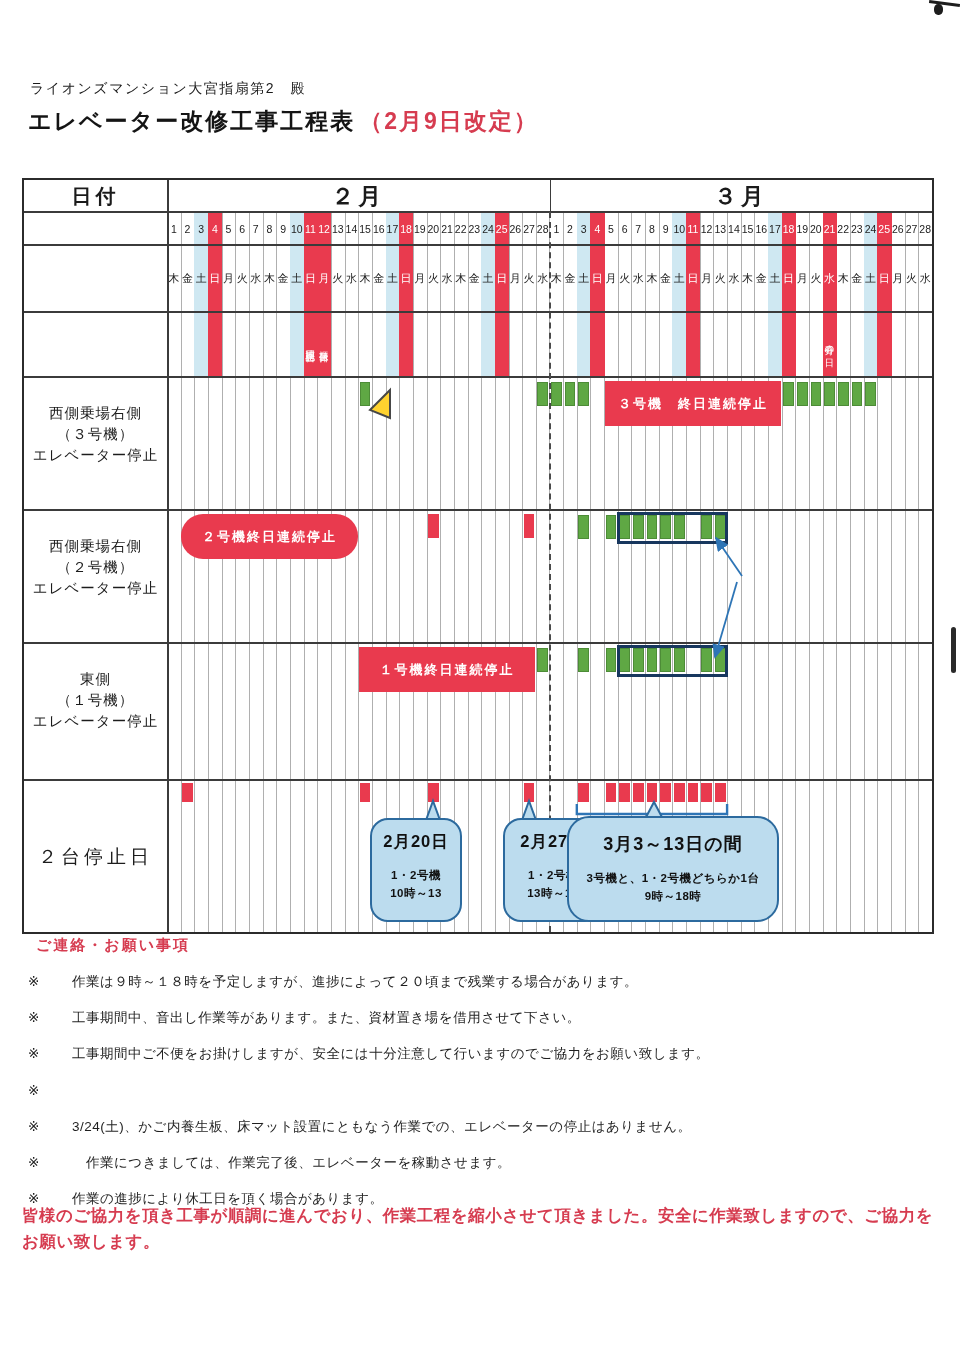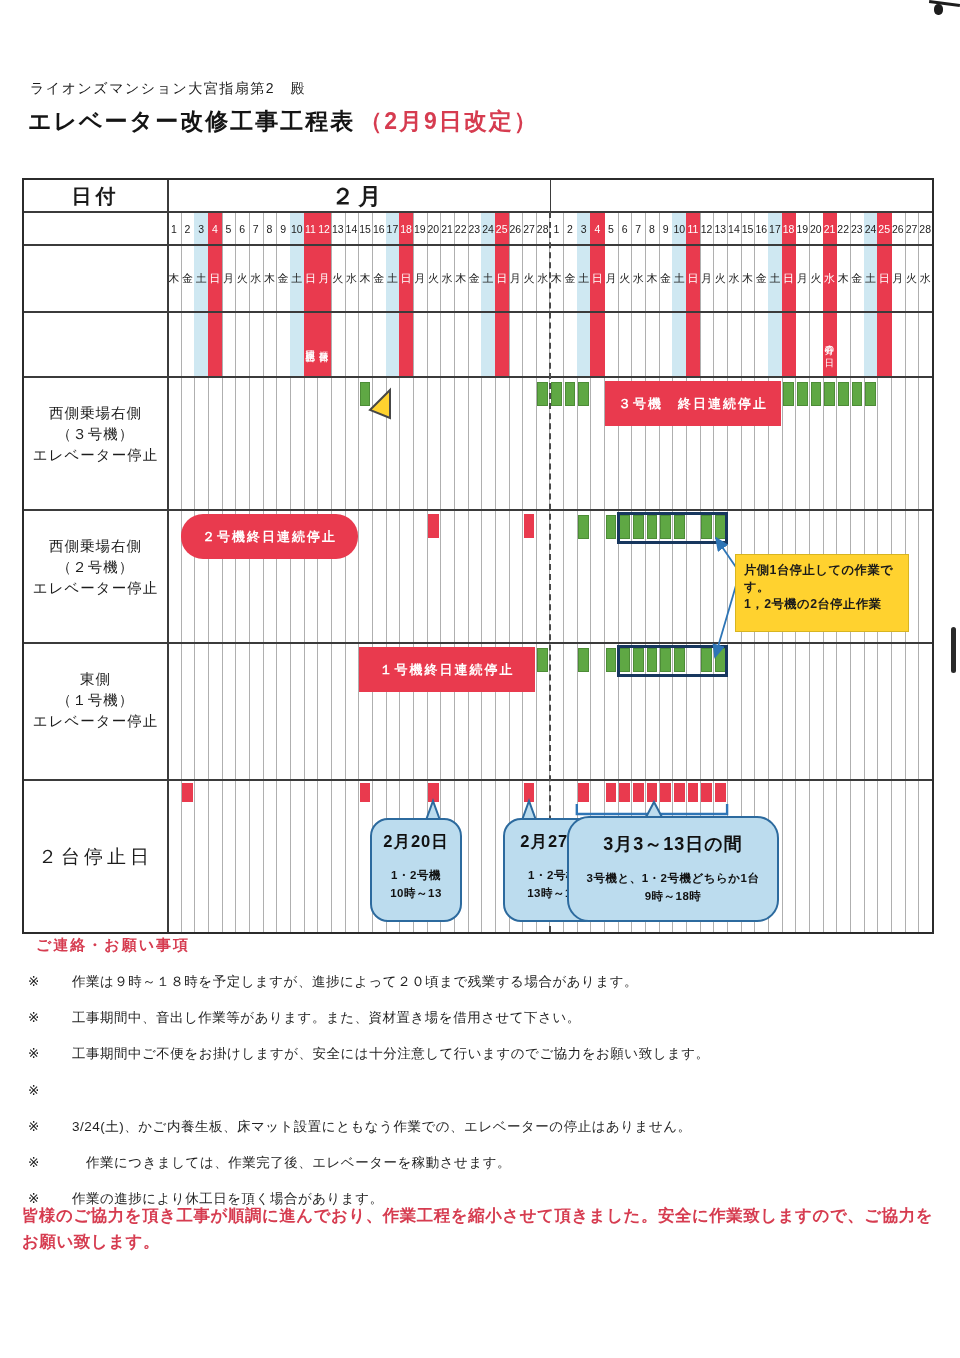--- a/index.html
+++ b/index.html
@@ -70,20 +70,21 @@
     <path d="M552.8214285714287,624 L552.8214285714287,634 L622.9553571428572,634 L627.9553571428572,641 L632.9553571428572,634 L703.0892857142858,634 L703.0892857142858,624" fill="none" stroke="#2e75b6" stroke-width="2.4"></path>
         <polygon points="346,230 366,210 366,238" fill="#ffd22f" stroke="#474747" stroke-width="2"></polygon>
         <line x1="718" y1="396" x2="692" y2="358" stroke="#2e75b6" stroke-width="1.8" marker-end="url(#ah)"></line>
         <line x1="713" y1="402" x2="691" y2="477" stroke="#2e75b6" stroke-width="1.8" marker-end="url(#ah)"></line>
         <polygon points="401,643 417,643 409,621" fill="#bcdcee" stroke="#2c6a9e" stroke-width="2"></polygon>
         <polygon points="497,643 513,643 505,621" fill="#bcdcee" stroke="#2c6a9e" stroke-width="2"></polygon>
         <polygon points="620,641 640,641 630,622" fill="#bcdcee" stroke="#2c6a9e" stroke-width="2"></polygon>
       </svg>
   <div class="month-cell" style="left: 0px; top: 0px; width: 143px; height: 32px; font-size: 20px;">日付</div>
       <div class="month-cell" style="left: 143px; top: 0px; width: 382.5px; height: 32px;">２月</div>
+      <div class="month-cell" style="left: 525.5px; top: 0px; width: 382.5px; height: 32px;">３月</div>
       <div class="grid" style="left: 143px; top: 32px; width: 765px; height: 720px;"></div>
       <div class="dnum" style="left: 143px; top: 32px; width: 13.6607px; height: 33px;">1</div>
       <div class="wd" style="left: 143px; top: 65px; width: 13.6607px; height: 67px;">木</div>
       <div class="dnum" style="left: 156.661px; top: 32px; width: 13.6607px; height: 33px;">2</div>
       <div class="wd" style="left: 156.661px; top: 65px; width: 13.6607px; height: 67px;">金</div>
       <div class="band-sat" style="left: 170.321px; top: 32px; width: 14.1607px; height: 165px;"></div>
       <div class="dnum" style="left: 170.321px; top: 32px; width: 13.6607px; height: 33px;">3</div>
       <div class="wd" style="left: 170.321px; top: 65px; width: 13.6607px; height: 67px;">土</div>
       <div class="band-sun" style="left: 183.982px; top: 32px; width: 14.1607px; height: 165px;"></div>
       <div class="dnum w" style="left: 183.982px; top: 32px; width: 13.6607px; height: 33px;">4</div>
@@ -284,24 +285,20 @@
       <div class="cell-red" style="left: 554.321px; top: 603px; width: 10.6607px; height: 19px;"></div>
       <div class="cell-red" style="left: 581.643px; top: 603px; width: 10.6607px; height: 19px;"></div>
       <div class="cell-red" style="left: 595.304px; top: 603px; width: 10.6607px; height: 19px;"></div>
       <div class="cell-red" style="left: 608.964px; top: 603px; width: 10.6607px; height: 19px;"></div>
       <div class="cell-red" style="left: 622.625px; top: 603px; width: 10.6607px; height: 19px;"></div>
       <div class="cell-red" style="left: 636.286px; top: 603px; width: 10.6607px; height: 19px;"></div>
       <div class="cell-red" style="left: 649.946px; top: 603px; width: 10.6607px; height: 19px;"></div>
       <div class="cell-red" style="left: 663.607px; top: 603px; width: 10.6607px; height: 19px;"></div>
       <div class="cell-red" style="left: 677.268px; top: 603px; width: 10.6607px; height: 19px;"></div>
       <div class="cell-red" style="left: 690.929px; top: 603px; width: 10.6607px; height: 19px;"></div>
-      <div class="yellow-note" style="left: 711px; top: 374px; width: 174px; height: 78px;">
-        <div>片側1台停止しての作業です。</div>
-        <div>1，2号機の2台停止作業</div>
-      </div>
       <div class="blue-bubble" style="left: 346px; top: 638px; width: 92px; height: 104px;">
         <div class="bb-title">2月20日</div>
         <div class="bb-gap"></div>
         <div class="bb-line">1・2号機</div>
         <div class="bb-line">10時～13</div>
       </div>
       <div class="blue-bubble" style="left: 443px; top: 638px; width: 100px; height: 104px; margin-left: 36px;">
         <div class="bb-title">2月27日</div>
         <div class="bb-gap"></div>
         <div class="bb-line">1・2号機</div>

